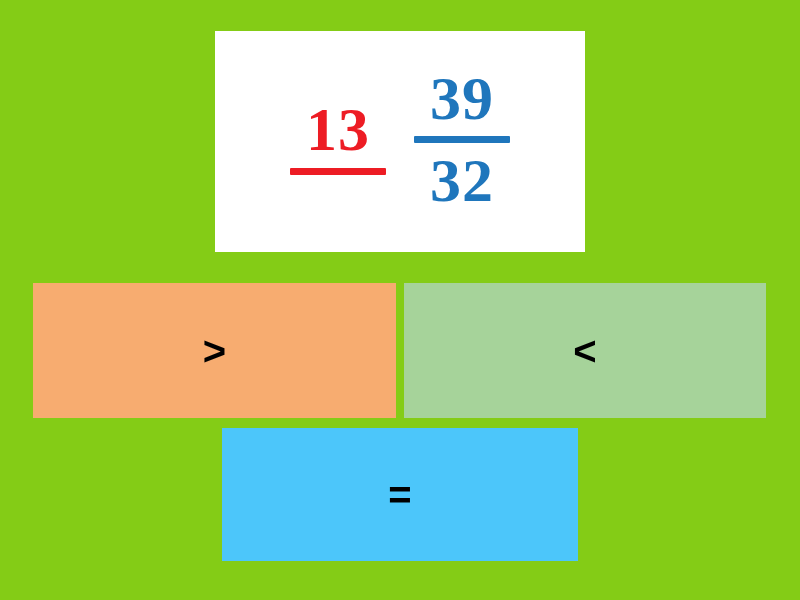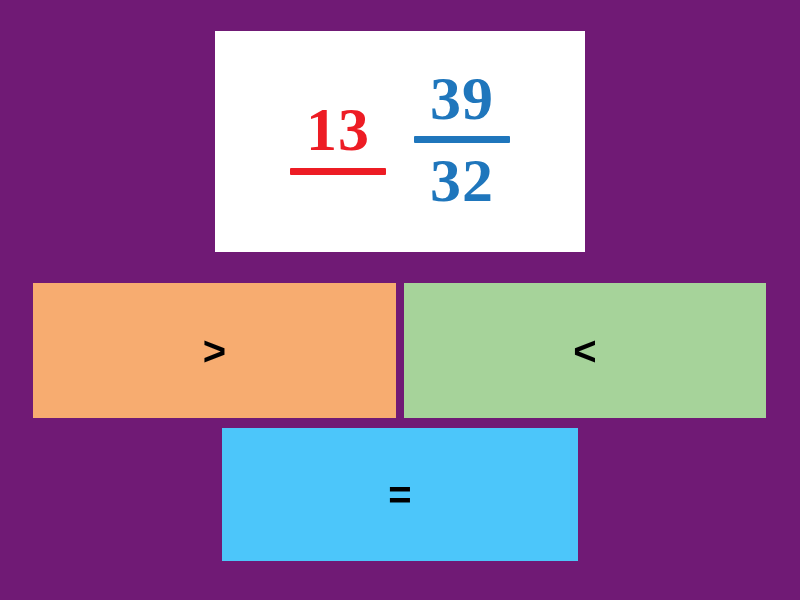--- a/index.html
+++ b/index.html
@@ -12,21 +12,21 @@
     height: 600px;
     background: #000000;
     font-family: "Liberation Sans", sans-serif;
     overflow: hidden;
   }
 
   #stage {
     position: relative;
     width: 800px;
     height: 600px;
-    background: #701a75;
+    background: #84cc16;
   }
 
   
   #question-card {
     position: absolute;
     left: 215px;
     top: 31px;
     width: 370px;
     height: 221px;
     background: #ffffff;

